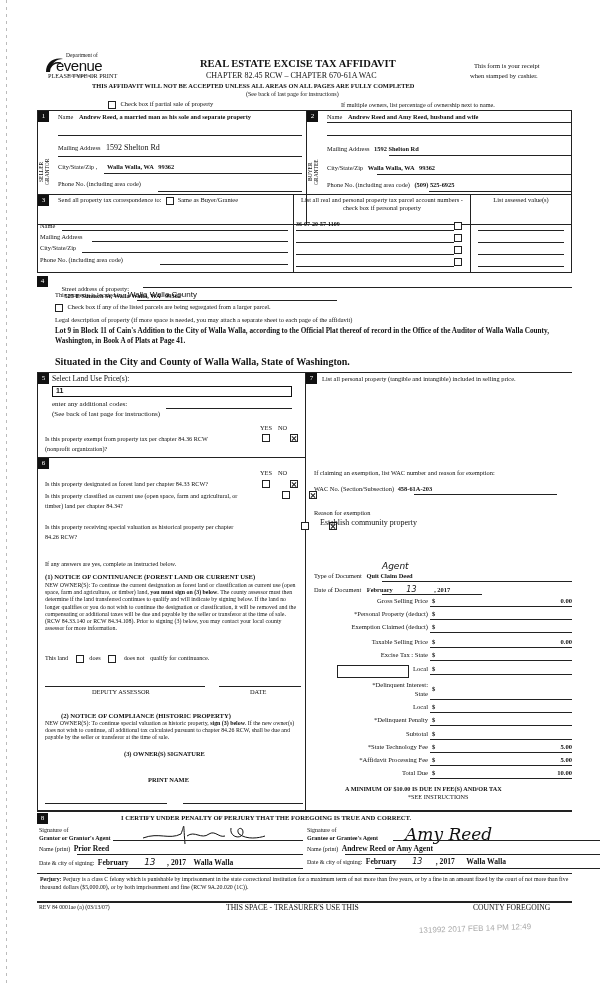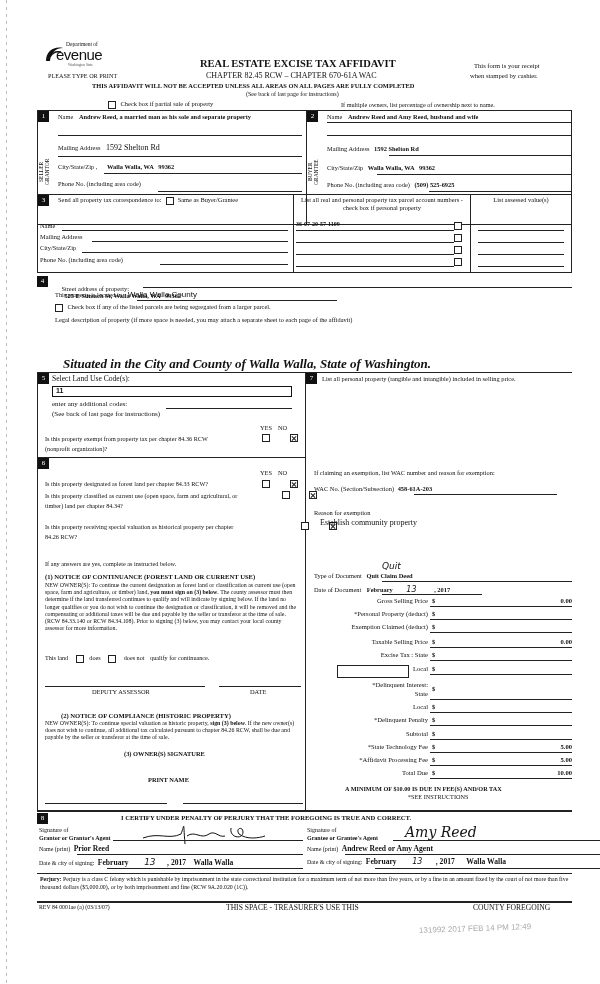--- a/index.html
+++ b/index.html
@@ -20,21 +20,21 @@
   .row-amt .lab { position: absolute; right: 144px; text-align: right; white-space: nowrap; }
   .row-amt .dol { position: absolute; left: 132px; font-weight: bold; }
   .row-amt .val { position: absolute; right: 0; font-weight: bold; }
   .row-amt .line { position: absolute; left: 130px; right: 0; bottom: 0; border-bottom: 1px solid #222; }
 </style>
 </head>
 <body>
 
 <div class="leftedge"></div>
 
-<div class="abs" style="left:44px;top:41px;width:60px;height:30px;">
+<div class="abs" style="left:44px;top:52px;width:60px;height:30px;">
   <svg width="20" height="18" viewBox="0 0 20 18" style="position:absolute;left:0;top:4px;">
     <path d="M2 16 C2 6, 10 1, 19 3 C12 3, 7 7, 6 16 Z" fill="#111"></path>
     <path d="M6 12 C8 8, 12 6, 17 7" stroke="#111" stroke-width="1.6" fill="none"></path>
   </svg>
   <span class="abs" style="left:22px;top:0;font-size:5.5px;">Department of</span>
   <span class="abs" style="left:12px;top:5px;font-family:'Liberation Sans',sans-serif;font-size:15px;letter-spacing:-0.5px;">evenue</span>
   <span class="abs" style="left:24px;top:22px;font-size:3.6px;color:#555;">Washington State</span>
 </div>
 <div class="abs lb" style="left:48px;top:72px;font-size:6.2px;">PLEASE TYPE OR PRINT</div>
 <div class="abs b" style="left:200px;top:58px;font-size:10.5px;">REAL ESTATE EXCISE TAX AFFIDAVIT</div>
@@ -159,30 +159,31 @@
   <div class="abs lb" style="left:18px;top:14px;">
     <span>This property is located in</span>
     <span style="margin-left:4px;font-family:'Liberation Sans',sans-serif;font-size:8px;">Walla Walla County</span>
   </div>
   <div class="abs" style="left:100px;top:24px;width:200px;border-bottom:1px solid #222;"></div>
   <div class="abs lb" style="left:18px;top:27px;">
     <span class="box"></span>
     <span style="margin-left:3px;">Check box if any of the listed parcels are being segregated from a larger parcel.</span>
   </div>
   <div class="abs lb" style="left:18px;top:40px;">Legal description of property (if more space is needed, you may attach a separate sheet to each page of the affidavit)</div>
-  <div class="abs b" style="left:26px;top:80px;font-size:13px;font-style:italic;">Situated in the City and County of Walla Walla, State of Washington.</div>
+  <div class="abs b" style="left:18px;top:50px;width:515px;font-size:7.2px;line-height:10px;">Lot 9 in Block 11 of Cain's Addition to the City of Walla Walla, according to the Official Plat thereof of record in the Office of the Auditor of Walla Walla County, Washington, in Book A of Plats at Page 41.</div>
+  <div class="abs b" style="left:18px;top:80px;font-size:10px;">Situated in the City and County of Walla Walla, State of Washington.</div>
 </div>
 
 <div class="abs" style="left:37px;top:372px;width:535px;height:439px;border:1px solid #222;border-right:none;"></div>
 <div class="abs" style="left:305px;top:372px;width:1px;height:439px;background:#222;"></div>
 <div class="abs" style="left:305px;top:372px;width:267px;border-top:1px solid #222;"></div>
 
 <div class="abs" style="left:38px;top:373px;width:267px;height:84px;">
   <span class="num abs" style="left:0;top:0;">5</span>
-  <div class="abs" style="left:14px;top:1px;font-size:7.6px;">Select Land Use Code(s):</div>
+  <div class="abs" style="left:14px;top:1px;font-size:7.6px;">Select Land Use Price(s):</div>
   <div class="abs" style="left:14px;top:13px;width:240px;height:11px;border:1.5px solid #111;">
     <span style="position:absolute;left:3px;top:0;font-family:'Liberation Sans',sans-serif;font-size:7px;font-weight:bold;">11</span>
   </div>
   <div class="abs" style="left:14px;top:27px;font-size:7px;">enter any additional codes:</div>
   <div class="abs" style="left:128px;top:35px;width:126px;border-bottom:1px solid #222;"></div>
   <div class="abs" style="left:14px;top:37px;font-size:7px;">(See back of last page for instructions)</div>
   <div class="abs lb" style="left:222px;top:51px;">YES</div>
   <div class="abs lb" style="left:240px;top:51px;">NO</div>
   <div class="abs lb" style="left:7px;top:61px;width:170px;line-height:10px;font-size:6.2px;">Is this property exempt from property tax per chapter 84.36 RCW (nonprofit organization)?</div>
   <span class="box abs" style="left:224px;top:61px;"></span>
@@ -242,21 +243,21 @@
     <span class="b" style="margin-left:2px;">458-61A-203</span>
   </div>
   <div class="abs" style="left:108px;top:121px;width:143px;border-bottom:1px solid #222;"></div>
   <div class="abs lb" style="left:8px;top:136px;font-size:6.4px;">Reason for exemption</div>
   <div class="abs" style="left:14px;top:145px;font-size:8px;">Establish community property</div>
 
   <div class="abs lb" style="left:8px;top:199px;font-size:6.4px;">
     <span>Type of Document</span>
     <span class="b" style="margin-left:3px;">Quit Claim Deed</span>
   </div>
-  <div class="abs hand" style="left:76px;top:188px;font-size:9px;">Quit</div>
+  <div class="abs hand" style="left:76px;top:188px;font-size:9px;">Agent</div>
   <div class="abs" style="left:76px;top:208px;width:190px;border-bottom:1px solid #222;"></div>
   <div class="abs lb" style="left:8px;top:212px;font-size:6.4px;white-space:nowrap;">
     <span>Date of Document</span>
     <span class="b" style="margin-left:4px;">February</span>
     <span class="hand" style="margin-left:12px;font-size:8px;">13</span>
     <span class="b" style="margin-left:16px;">, 2017</span>
   </div>
   <div class="abs" style="left:76px;top:221px;width:100px;border-bottom:1px solid #222;"></div>
   <div class="abs" style="left:31px;top:292px;width:72px;height:13px;border:1px solid #222;"></div>
 </div>
@@ -365,21 +366,21 @@
     <span class="hand" style="margin-left:14px;font-size:9px;">13</span>
     <span class="b" style="margin-left:10px;font-size:7.6px;">, 2017</span>
     <span class="b" style="margin-left:6px;font-size:7.6px;">Walla Walla</span>
   </div>
   <div class="abs" style="left:70px;top:55px;width:196px;border-bottom:1px solid #222;"></div>
 
   <div class="abs lb" style="left:270px;top:13px;line-height:8px;font-size:6px;">
     <div>Signature of</div>
     <div class="b">Grantee or Grantee's Agent</div>
   </div>
-  <div class="abs hand" style="left:368px;top:11px;font-size:14px;font-family:'DejaVu Serif',serif;font-style:italic;">Amy Reed</div>
+  <div class="abs hand" style="left:368px;top:11px;font-size:17px;font-family:'DejaVu Serif',serif;font-style:italic;">Amy Reed</div>
   <div class="abs" style="left:356px;top:27px;width:215px;border-bottom:1px solid #222;"></div>
   <div class="abs" style="left:270px;top:31px;font-size:6px;">
     <span>Name (print)</span>
     <span class="b" style="margin-left:2px;font-size:7.6px;">Andrew Reed or Amy Agent</span>
   </div>
   <div class="abs" style="left:308px;top:41px;width:263px;border-bottom:1px solid #222;"></div>
   <div class="abs" style="left:270px;top:44px;font-size:6px;white-space:nowrap;">
     <span>Date &amp; city of signing:</span>
     <span class="b" style="margin-left:2px;font-size:7.6px;">February</span>
     <span class="hand" style="margin-left:14px;font-size:8px;">13</span>

